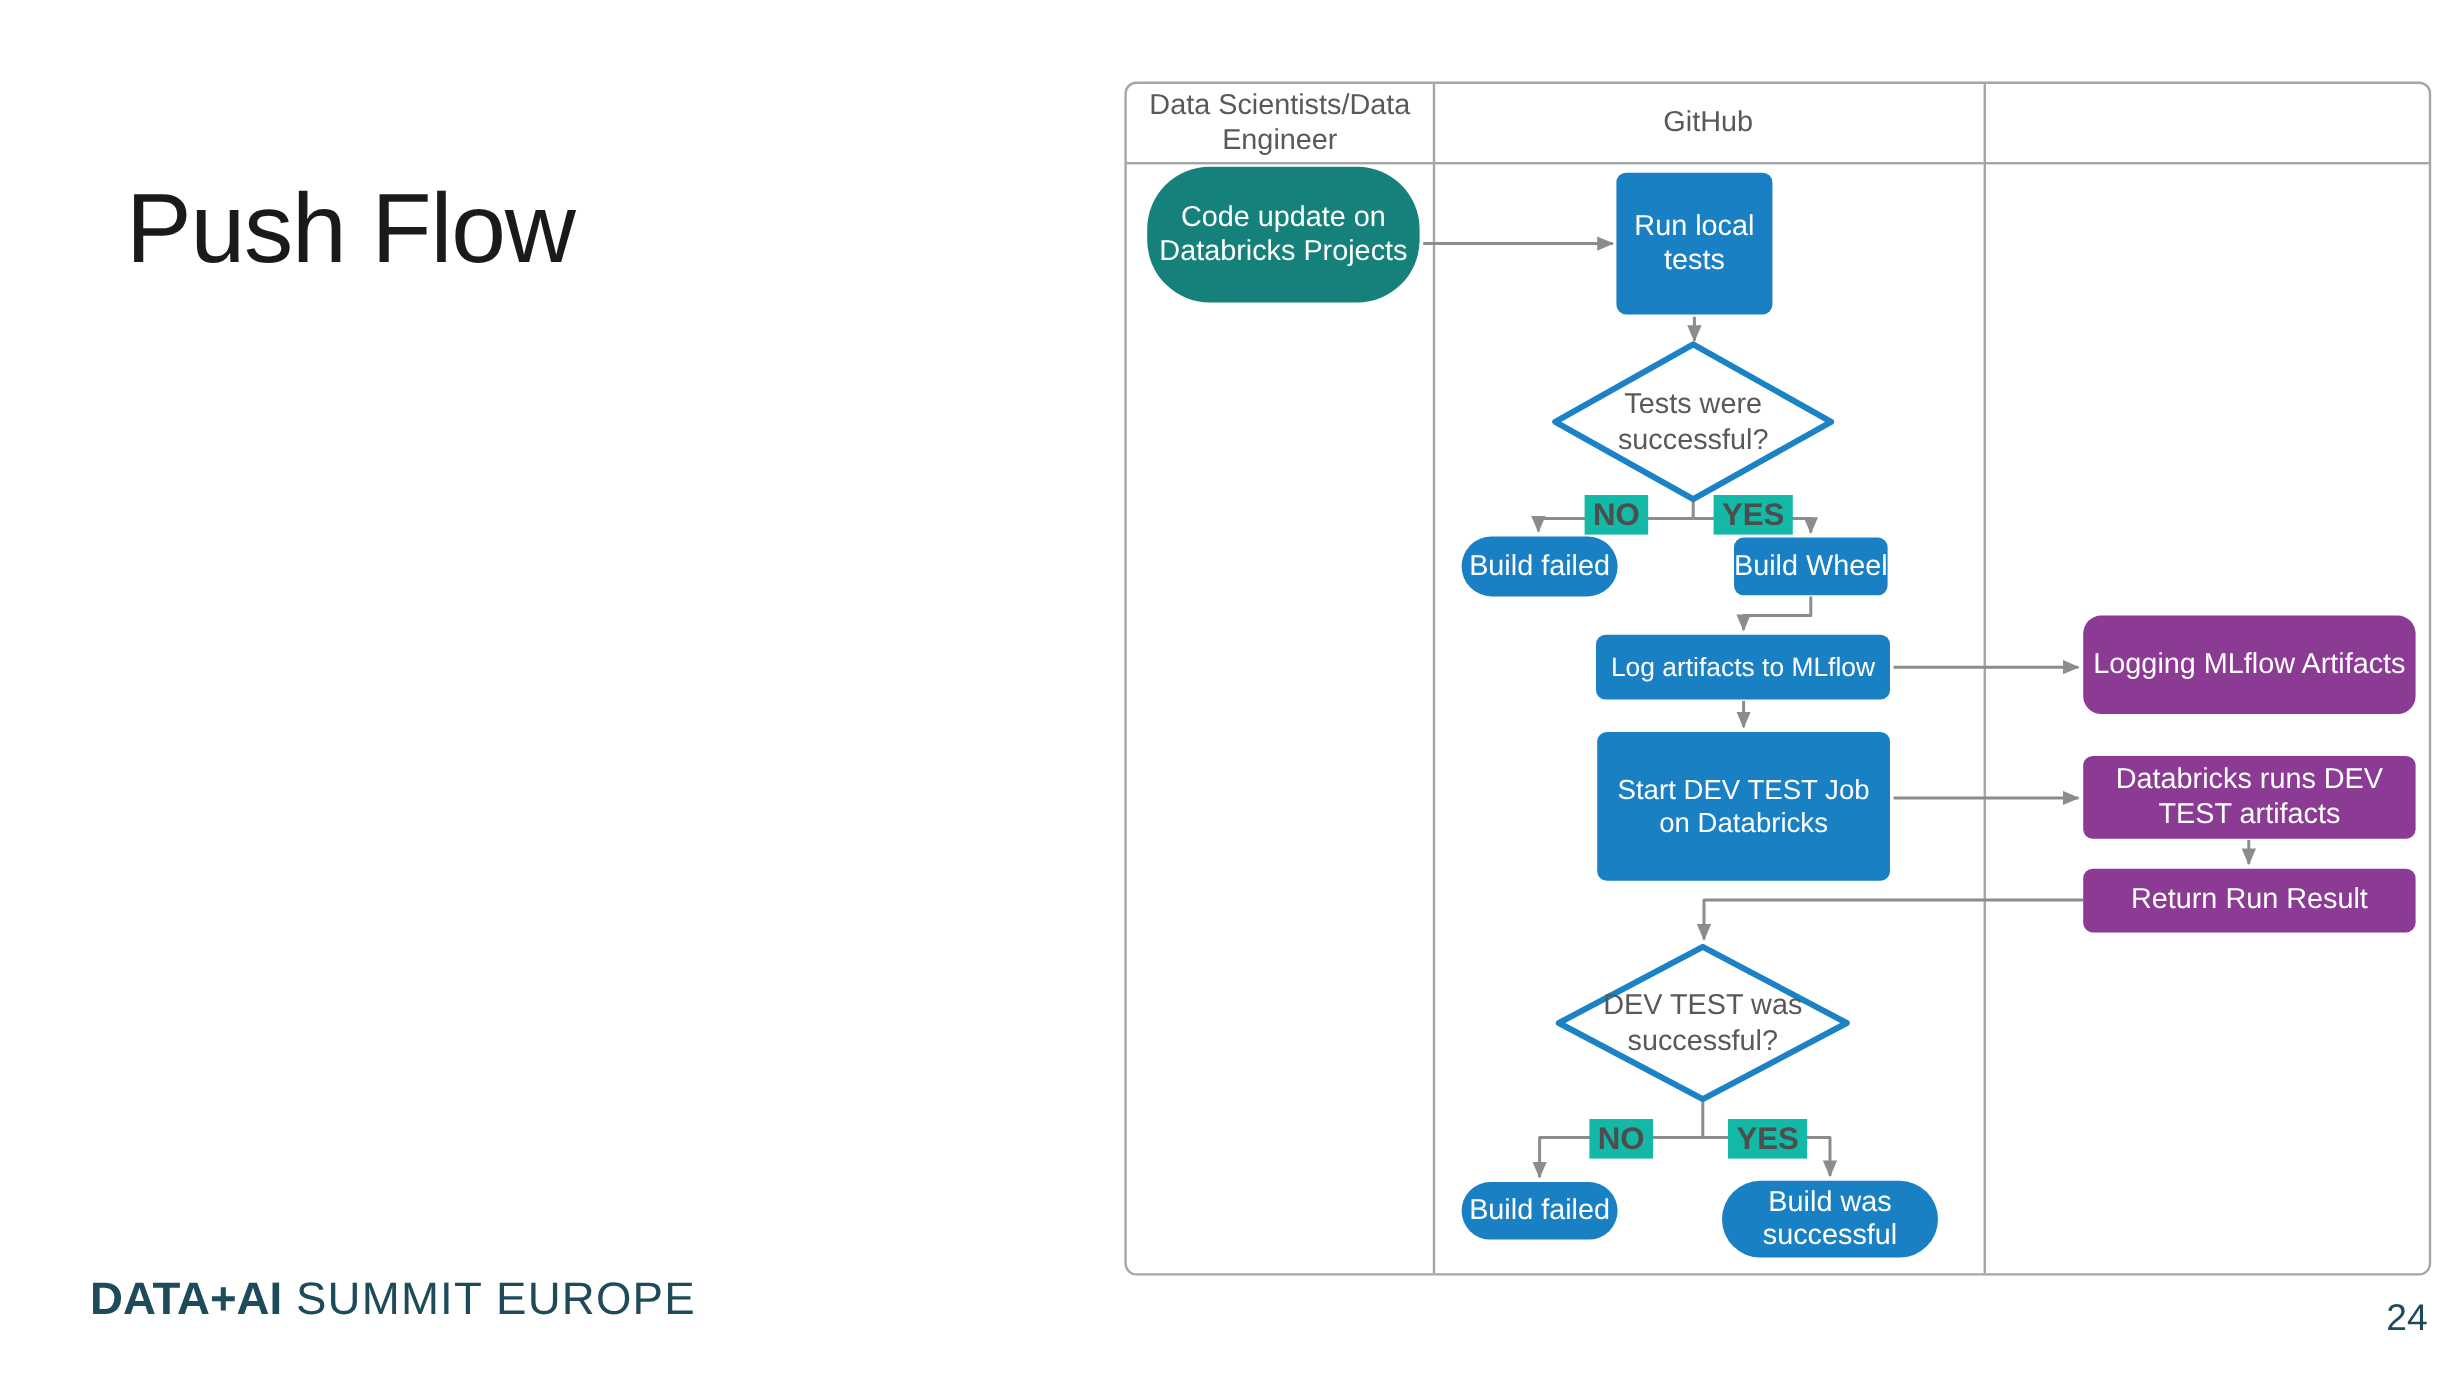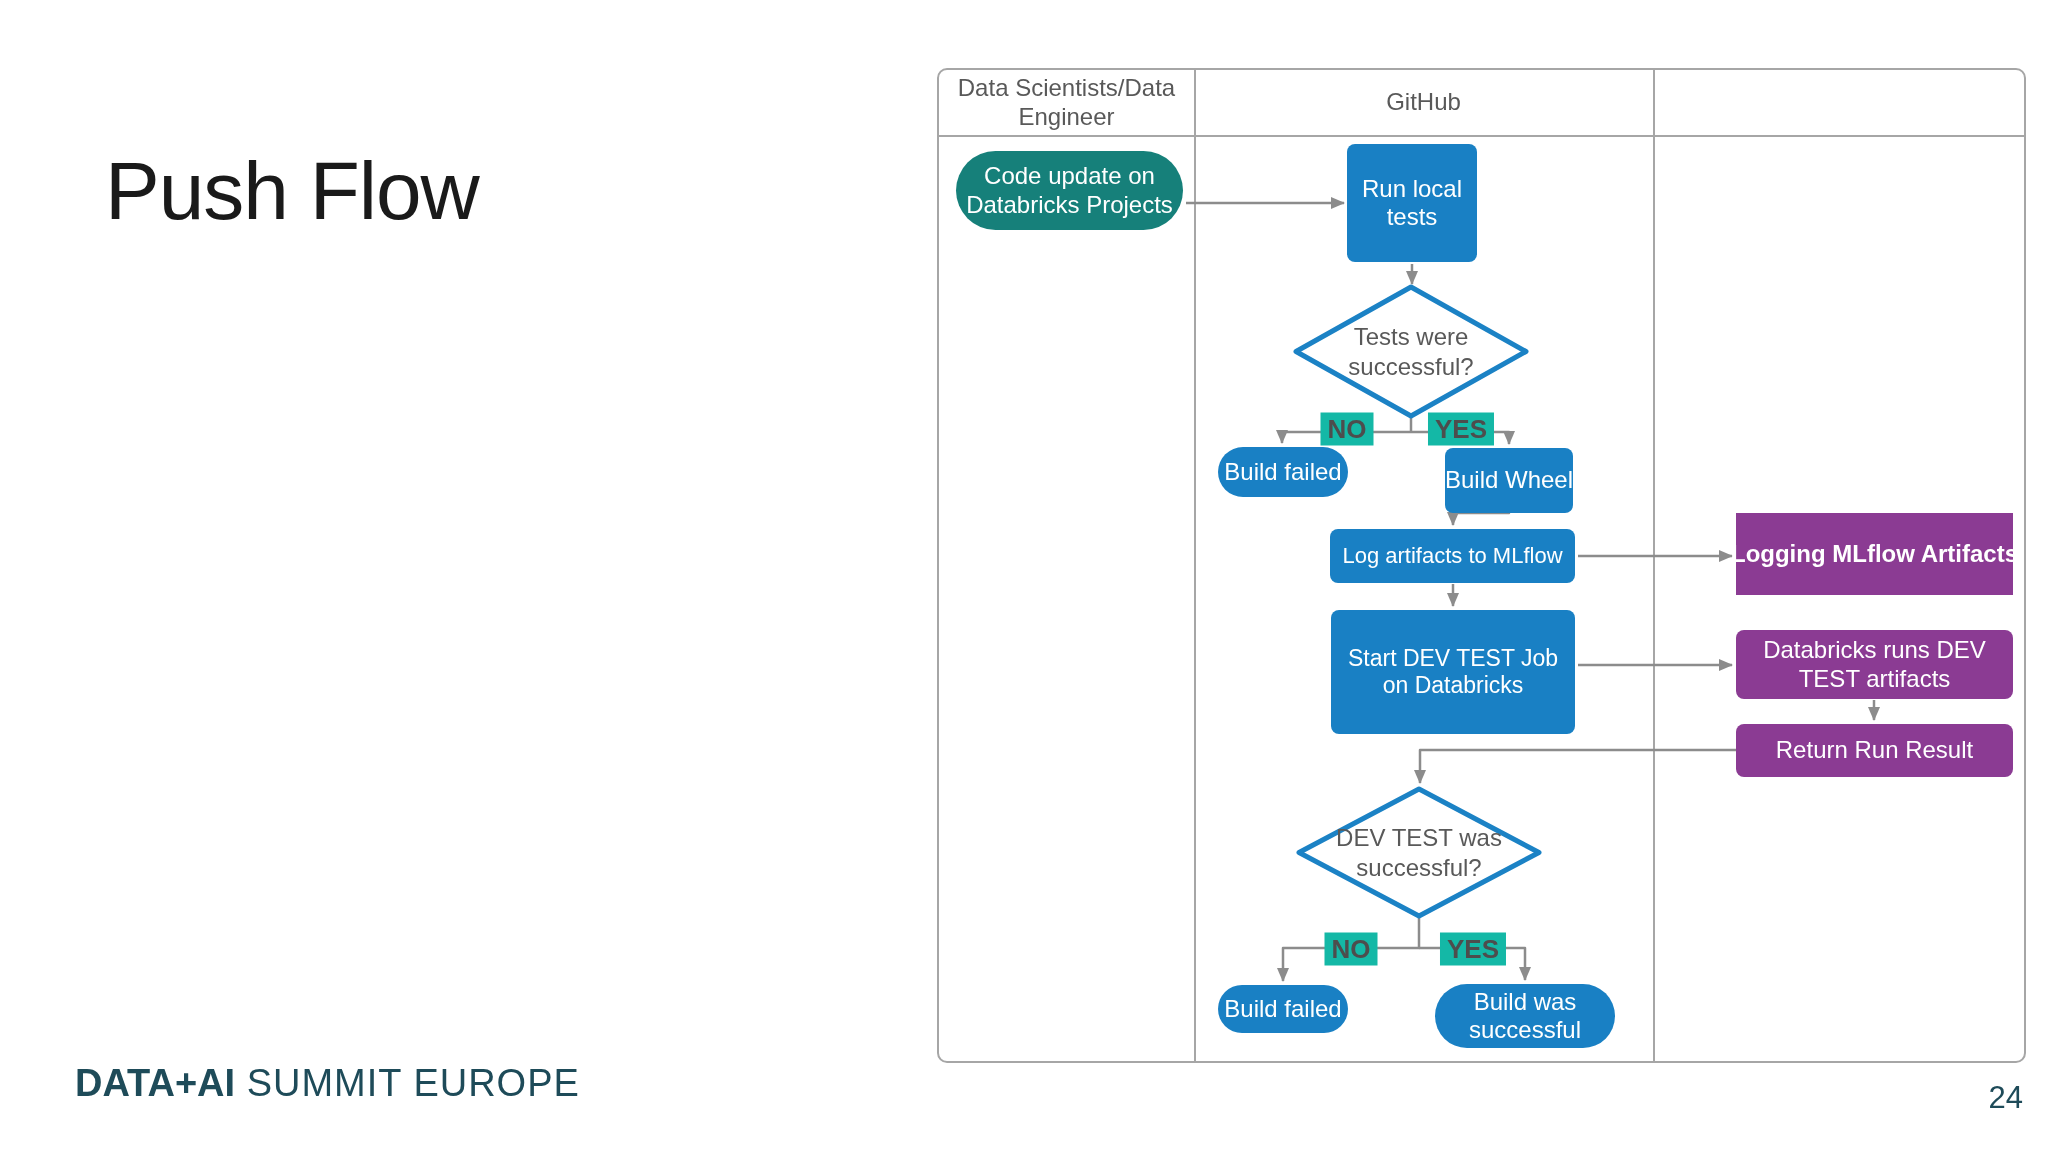--- a/index.html
+++ b/index.html
@@ -31,27 +31,27 @@
   .connectors { position:absolute; left:0; top:0; width:2048px; height:1152px; pointer-events:none; }
   .conn { stroke:var(--arrow-gray,#8c8c8c); stroke-width:2.5; fill:none; stroke-linejoin:round; }
   
   .node {
     position:absolute; display:flex; align-items:center; justify-content:center; text-align:center;
     color:#ffffff; font-size:24px; line-height:1.18; box-sizing:border-box;
   }
   .blue   { background:var(--node-blue,#1980c4); }
   .teal   { background:var(--node-teal,#16807a); }
   .purple { background:var(--node-purple,#8b3b93); }
-  #n-code-update    { left:956px;  top:151px; width:227px; height:79px; border-radius:52px; padding:0 10px; }
+  #n-code-update    { left:956px;  top:139px; width:227px; height:113px; border-radius:52px; padding:0 10px; }
   #n-run-local      { left:1347px; top:144px; width:130px; height:118px; border-radius:8px; }
   #n-build-failed-1 { left:1218px; top:447px; width:130px; height:50px;  border-radius:25px; white-space:nowrap; }
-  #n-build-wheel    { left:1445px; top:448px; width:128px; height:65px;  border-radius:8px; white-space:nowrap; }
+  #n-build-wheel    { left:1445px; top:448px; width:128px; height:48px;  border-radius:8px; white-space:nowrap; }
   #n-log-artifacts  { left:1330px; top:529px; width:245px; height:54px;  border-radius:8px; font-size:22px; white-space:nowrap; }
   #n-start-dev      { left:1331px; top:610px; width:244px; height:124px; border-radius:8px; font-size:23px; padding:0 4px; }
-  #n-logging-mlflow { left:1736px; top:513px; width:277px; height:82px;  border-radius:0; white-space:nowrap;font-weight:bold; }
+  #n-logging-mlflow { left:1736px; top:513px; width:277px; height:82px;  border-radius:15px; white-space:nowrap; }
   #n-databricks-runs{ left:1736px; top:630px; width:277px; height:69px;  border-radius:8px; padding:0 26px; }
   #n-return-run     { left:1736px; top:724px; width:277px; height:53px;  border-radius:8px; white-space:nowrap; }
   #n-build-failed-2 { left:1218px; top:985px; width:130px; height:48px;  border-radius:24px; white-space:nowrap; }
   #n-build-success  { left:1435px; top:984px; width:180px; height:64px;  border-radius:32px; padding:0 20px; }
   
   .diamond { position:absolute; }
   .diamond svg { display:block; }
   .diamond .dlabel {
     position:absolute; left:0; top:0; right:0; bottom:0;
     display:flex; align-items:center; justify-content:center; text-align:center;

